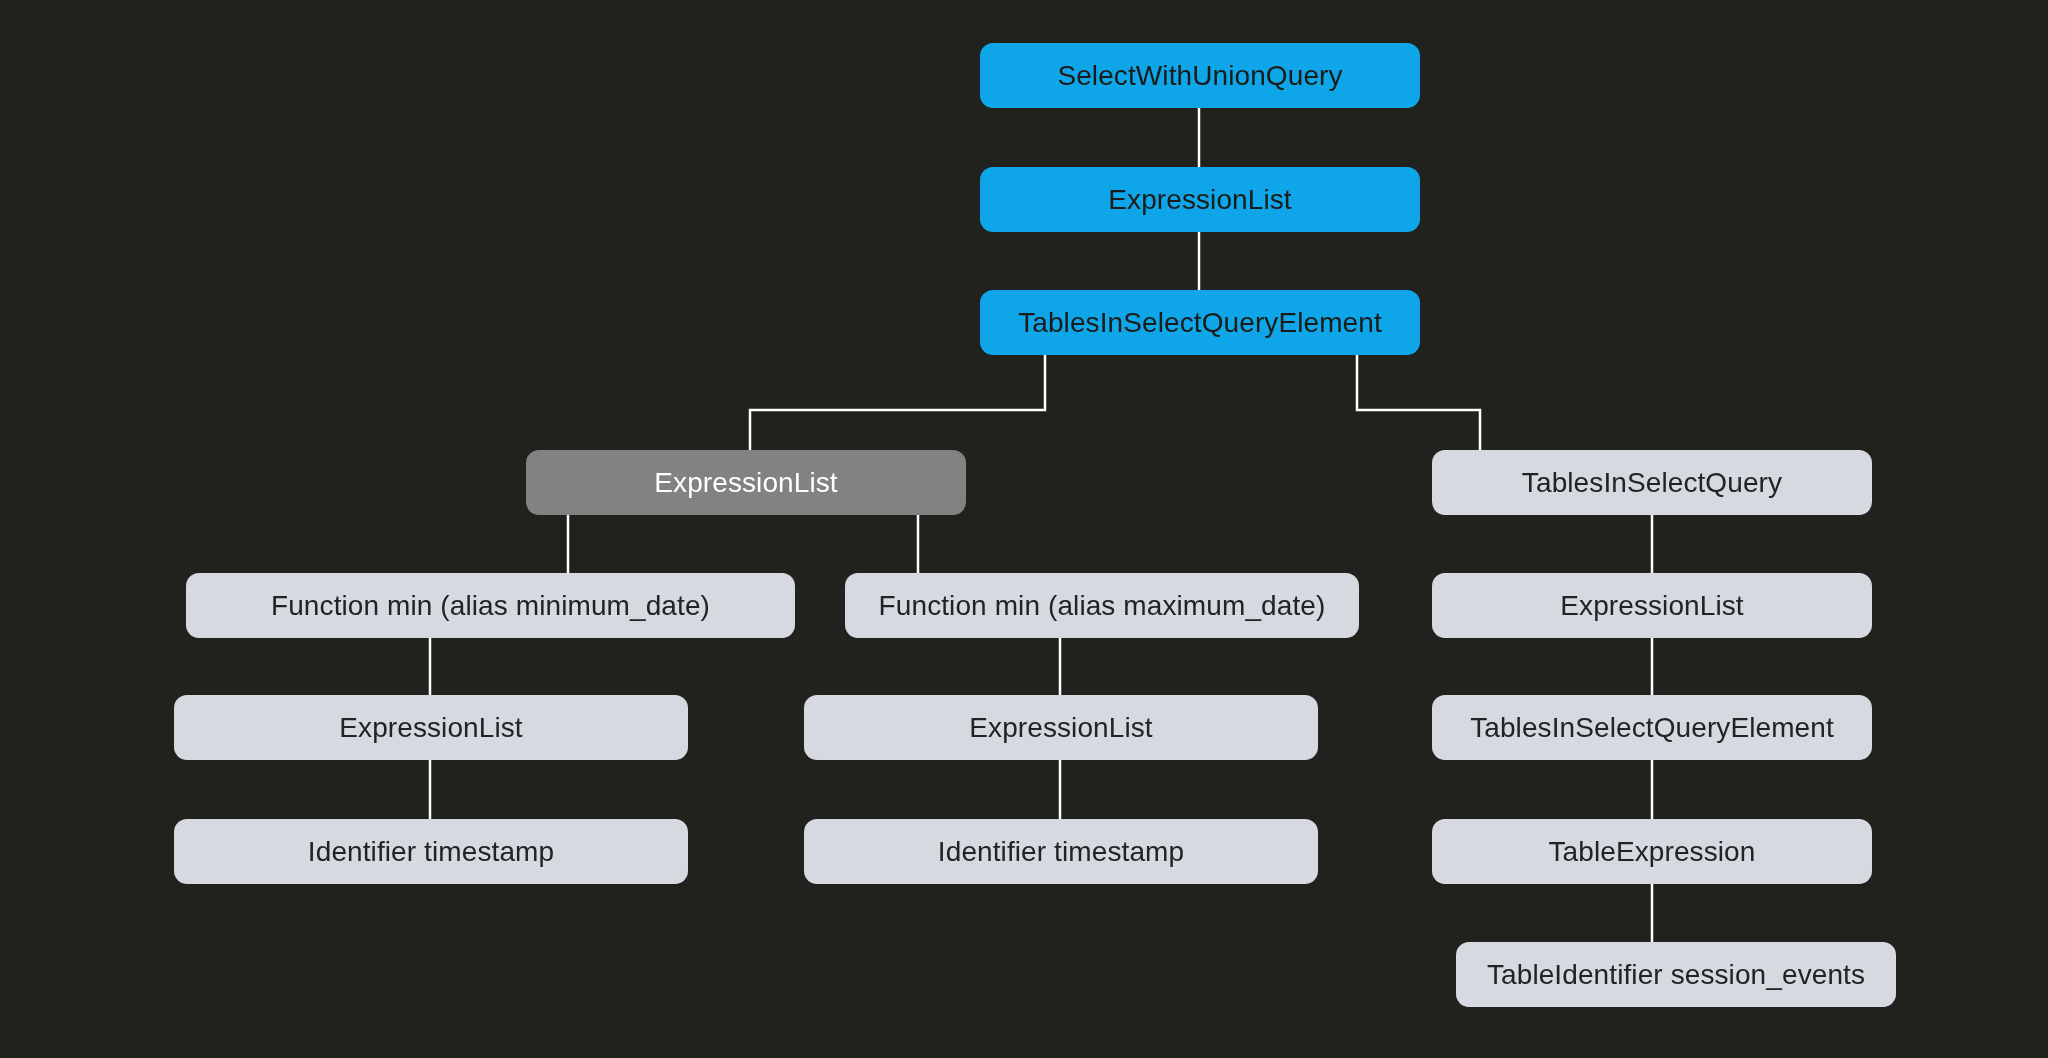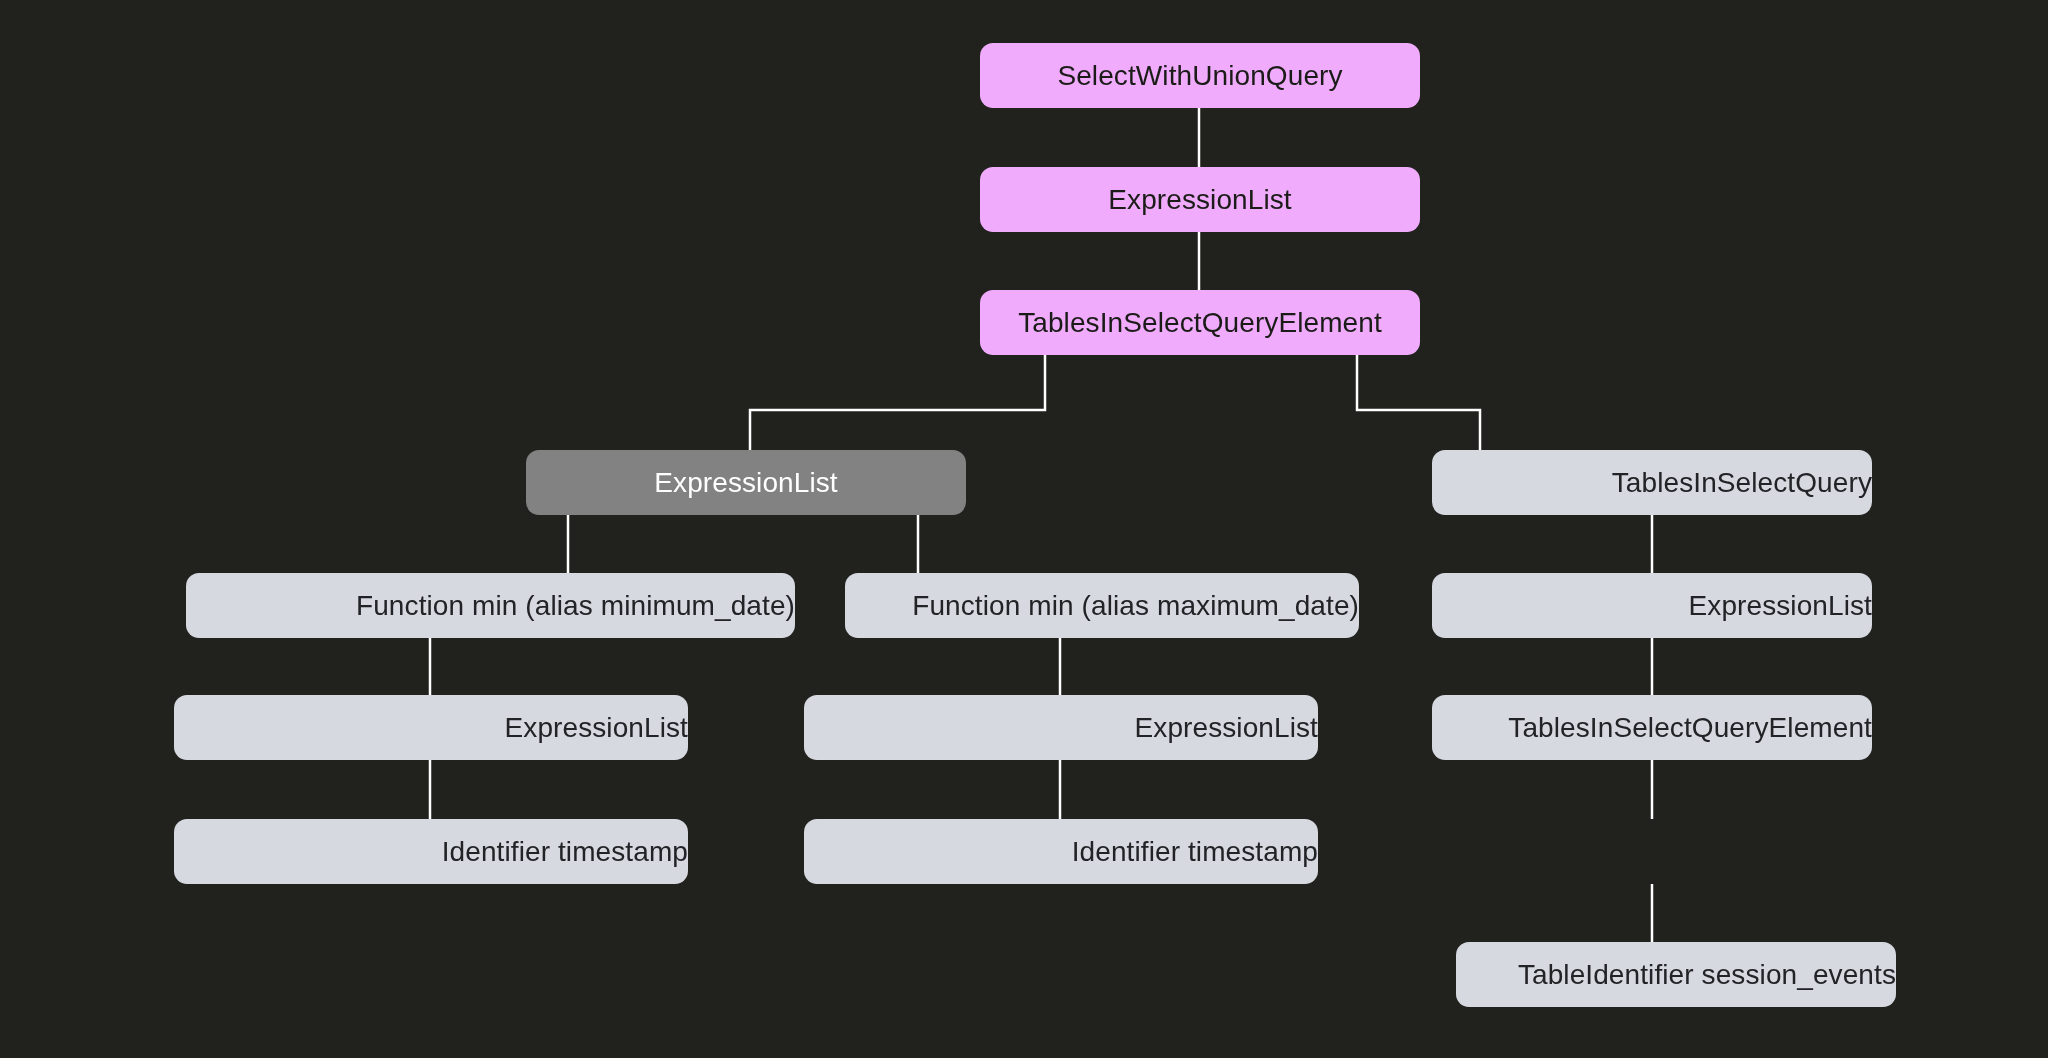--- a/index.html
+++ b/index.html
@@ -33,27 +33,26 @@
     border-radius: 13px;
     font-size: 28px;
     font-weight: 400;
     letter-spacing: 0.1px;
     white-space: nowrap;
     text-align: center;
     line-height: 1;
     user-select: none;
   }
   .node.root-style {
-    background: #f0abfc;
+    background: #0ea5e9;
     color: #1b1c18;
   }
   .node.plain-style {
     background: #d6d9e0;
     color: #222326;
-    justify-content: flex-end;
   }
   .node.selected-style {
     background: #828282;
     color: #ffffff;
   }
 </style>
 </head>
 <body>
 
 <div id="stage">
@@ -105,16 +104,19 @@
     </div>
     <div class="node plain-style" style="left: 1432px; top: 695px; width: 440px; height: 65px;">
       <span>TablesInSelectQueryElement</span>
     </div>
     <div class="node plain-style" style="left: 174px; top: 819px; width: 514px; height: 65px;">
       <span>Identifier timestamp</span>
     </div>
     <div class="node plain-style" style="left: 804px; top: 819px; width: 514px; height: 65px;">
       <span>Identifier timestamp</span>
     </div>
+    <div class="node plain-style" style="left: 1432px; top: 819px; width: 440px; height: 65px;">
+      <span>TableExpression</span>
+    </div>
     <div class="node plain-style" style="left: 1432px; top: 942px; width: 440px; height: 65px; margin-left: 24px;">
       <span>TableIdentifier session_events</span>
     </div>
   </div>
 
 </body></html>

